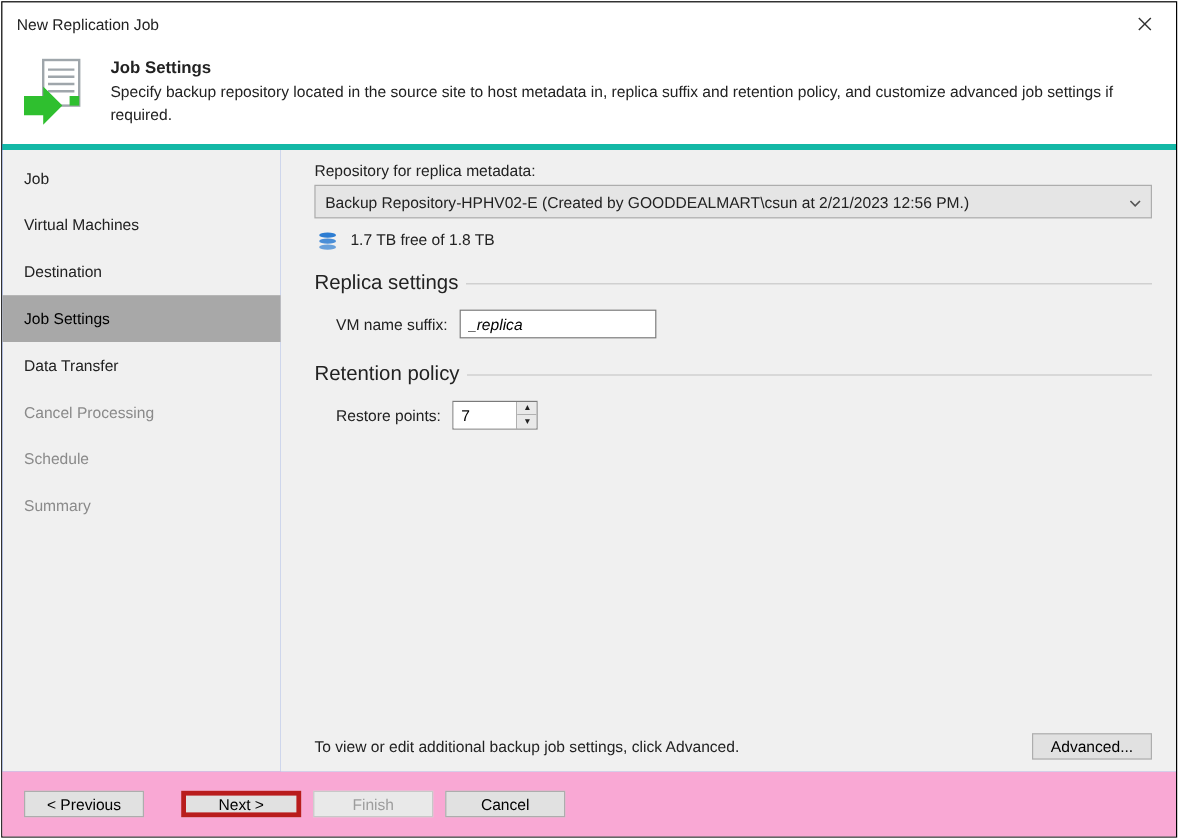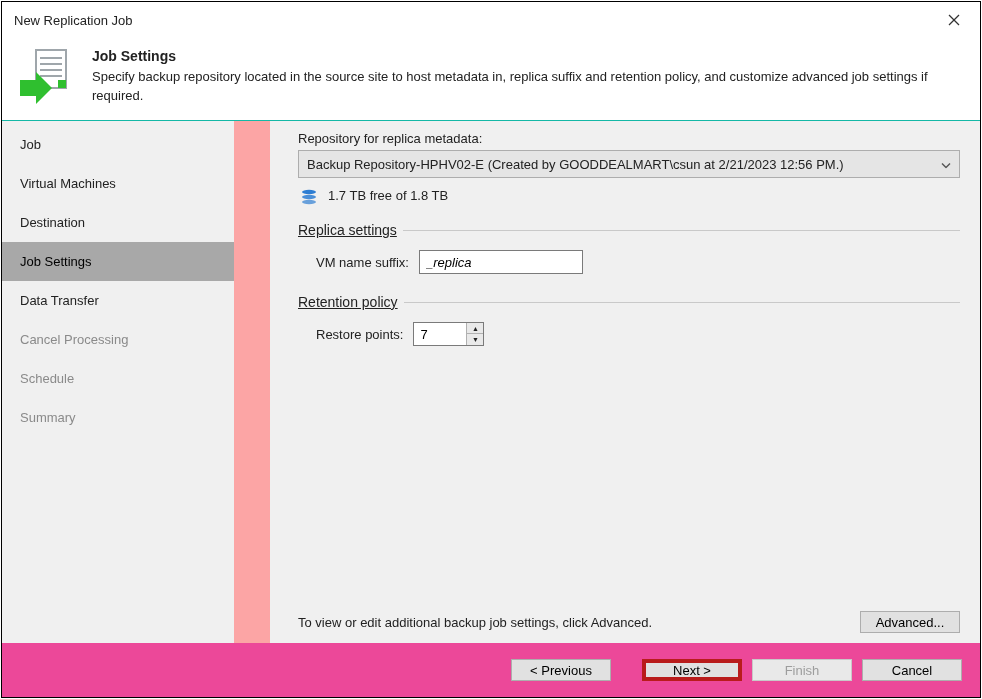--- a/index.html
+++ b/index.html
@@ -38,24 +38,23 @@
   }
   .header .icon-slot {
     width: 56px; height: 60px;
     display: flex; align-items: center; justify-content: center;
   }
   .header-text h2 { margin: 2px 0 4px 0; font-size: 14px; font-weight: bold; }
   .header-text p  { margin: 0; font-size: 13px; line-height: 1.45; }
 
   .body {
     flex: 1; display: flex;
-    background: #fca5a5;
-    border-top: 1px solid #14b8a6;
+    background: #1d4ed8;
+    border-top: 5px solid #14b8a6;
     min-height: 0;
-    gap: 36px;
   }
   .sidebar {
     width: 232px;
     background: #f0f0f0;
     padding-top: 4px;
   }
   .sidebar .item {
     padding: 12px 12px 12px 18px;
     font-size: 13px;
     cursor: default;
@@ -99,21 +98,21 @@
     padding-left: 2px;
   }
   .storage-line .disk-icon { width: 18px; height: 18px; }
 
   fieldset.group {
     border: none;
     border-top: 1px solid #c9c9c9;
     margin: 0 0 20px 0;
     padding: 12px 0 0 0;
   }
-  fieldset.group legend { padding: 0 6px 0 0; font-size: 14px; text-decoration: underline; }
+  fieldset.group legend { padding: 0 6px 0 0; font-size: 17px; }
 
   .row { display: flex; align-items: center; gap: 10px; padding-left: 18px; }
   .row label { font-size: 13px; }
   .text-input {
     height: 24px; width: 164px;
     border: 1px solid #7a7a7a;
     background: #fff;
     padding: 2px 6px;
     font-size: 13px;
     font-family: inherit;
@@ -153,22 +152,22 @@
     display: inline-flex; align-items: center; justify-content: center;
     cursor: default;
     font-family: inherit;
   }
   .btn.primary { border: 4px solid #b91c1c; background: #e1e1e1; margin-left: 21px; }
   .btn.disabled { color: #9d9d9d; border-color: #c8c8c8; background: #e9e9e9; }
 
   .footer {
     height: 54px;
     border-top: none;
-    background: #ec4899;
-    display: flex; align-items: center; justify-content: flex-end;
+    background: #f9a8d4;
+    display: flex; align-items: center; 
     gap: 10px;
     padding: 0 18px;
   }
 </style>
 </head>
 <body>
 
 <div class="window">
 
   <div class="titlebar">

